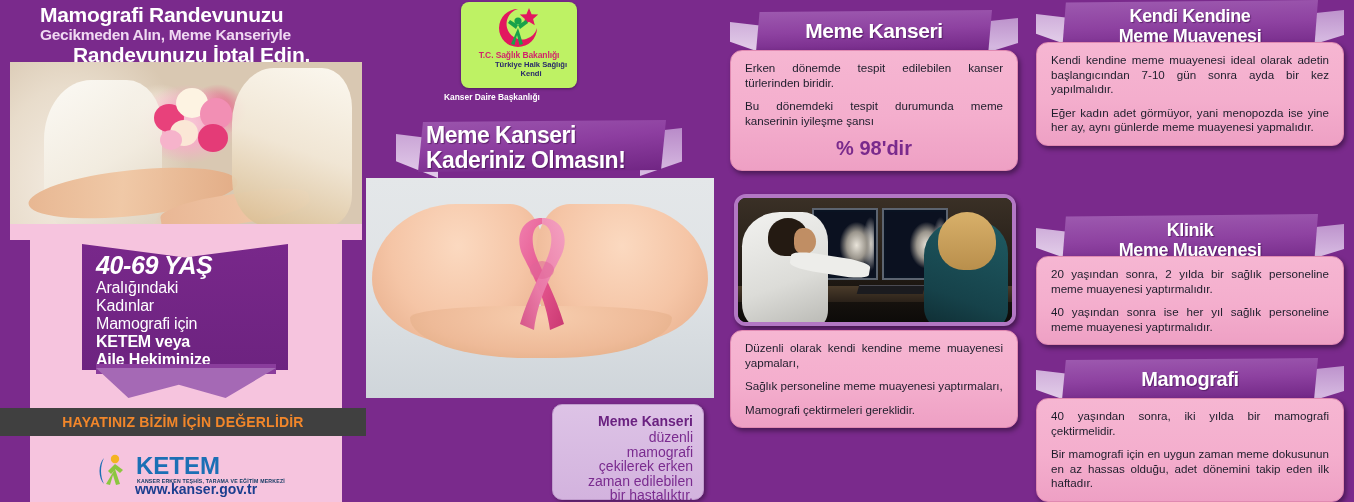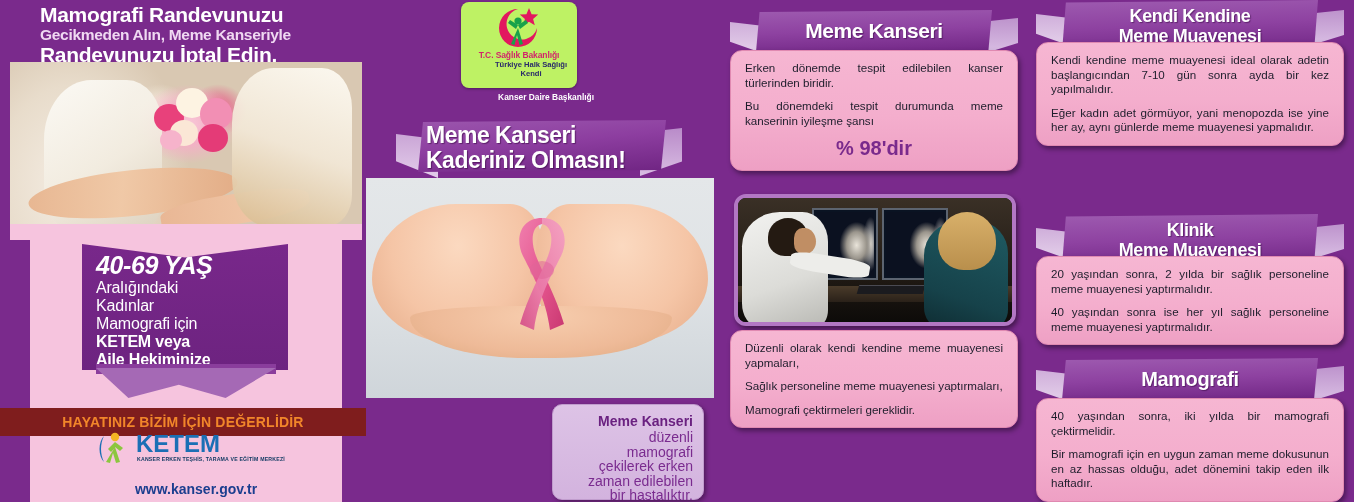--- a/index.html
+++ b/index.html
@@ -32,21 +32,21 @@
   .left-head .l1 {
     font-size: 21px; font-weight: bold; color: #ffffff;
     letter-spacing: -0.3px; line-height: 21px; white-space: nowrap;
   }
   .left-head .l2 {
     font-size: 15.5px; font-weight: bold; color: #f0d9f2;
     letter-spacing: -0.3px; line-height: 19px; white-space: nowrap;
   }
   .left-head .l3 {
     font-size: 21px; font-weight: bold; color: #ffffff;
-    letter-spacing: -0.3px; line-height: 22px; white-space: nowrap;
+    letter-spacing: -0.3px; line-height: 22px; white-space: nowrap; margin-left: 33px;
   }
 
   
   .couple-photo {
     position: absolute; left: 10px; top: 62px;
     width: 352px; height: 162px;
     background:
       radial-gradient(ellipse 70px 55px at 178px 62px, #f8c9d8 0%, #f4b0c6 35%, rgba(244,176,198,0) 72%),
       radial-gradient(ellipse 46px 40px at 150px 50px, #fff6ea 0%, rgba(255,246,234,0) 70%),
       radial-gradient(ellipse 40px 36px at 208px 48px, #e8477f 0%, rgba(232,71,127,0) 72%),
@@ -127,33 +127,33 @@
   }
   .age-tail2 {
     position: absolute; left: 96px; top: 364px;
     width: 180px; height: 10px;
     background: #8a3d9c;
   }
 
   .value-band {
     position: absolute; left: 0; top: 408px;
     width: 366px; height: 28px;
-    background: #7f1d1d;
+    background: #404040;
     display: flex; align-items: center; justify-content: center;
   }
   .value-band span {
     color: #f1862a; font-weight: bold; font-size: 14px; letter-spacing: 0.2px;
   }
   .left-pink-bottom {
     position: absolute; left: 30px; top: 436px;
     width: 312px; height: 66px;
     background: #f6c4de;
   }
   .ketem-logo {
-    position: absolute; left: 96px; top: 432px;
+    position: absolute; left: 96px; top: 454px;
     width: 190px; height: 34px;
   }
   .ketem-mark {
     position: absolute; left: 0; top: 0; width: 36px; height: 34px;
   }
   .ketem-word {
     position: absolute; left: 40px; top: 0px;
     font-size: 24px; font-weight: bold; color: #1b6fb5; letter-spacing: 0px;
     line-height: 24px;
   }
@@ -185,21 +185,21 @@
   .logo-emblem { position: absolute; left: 30px; top: 4px; width: 56px; height: 44px; }
   .logo-t1 {
     position: absolute; left: 0; top: 48px; width: 116px; text-align: center;
     font-size: 8.5px; font-weight: bold; color: #d2256b; letter-spacing: -.1px;
   }
   .logo-t2 {
     position: absolute; left: 0; top: 58px; width: 140px; text-align: center;
     font-size: 7.6px; font-weight: bold; color: #2a2a6a; line-height: 9px;
   }
   .logo-caption {
-    position: absolute; left: 78px; top: 92px; width: 150px; text-align: right;
+    position: absolute; left: 78px; top: 92px; width: 150px; text-align: left;
     font-size: 8.4px; font-weight: bold; color: #ffffff;
   }
 
   
   .center-banner {
     position: absolute; left: 30px; top: 116px; width: 286px; height: 62px;
   }
   .cb-flap-l {
     position: absolute; left: 0; top: 18px; width: 42px; height: 44px;
     background: linear-gradient(180deg, #caa5d6, #e3cdea);

